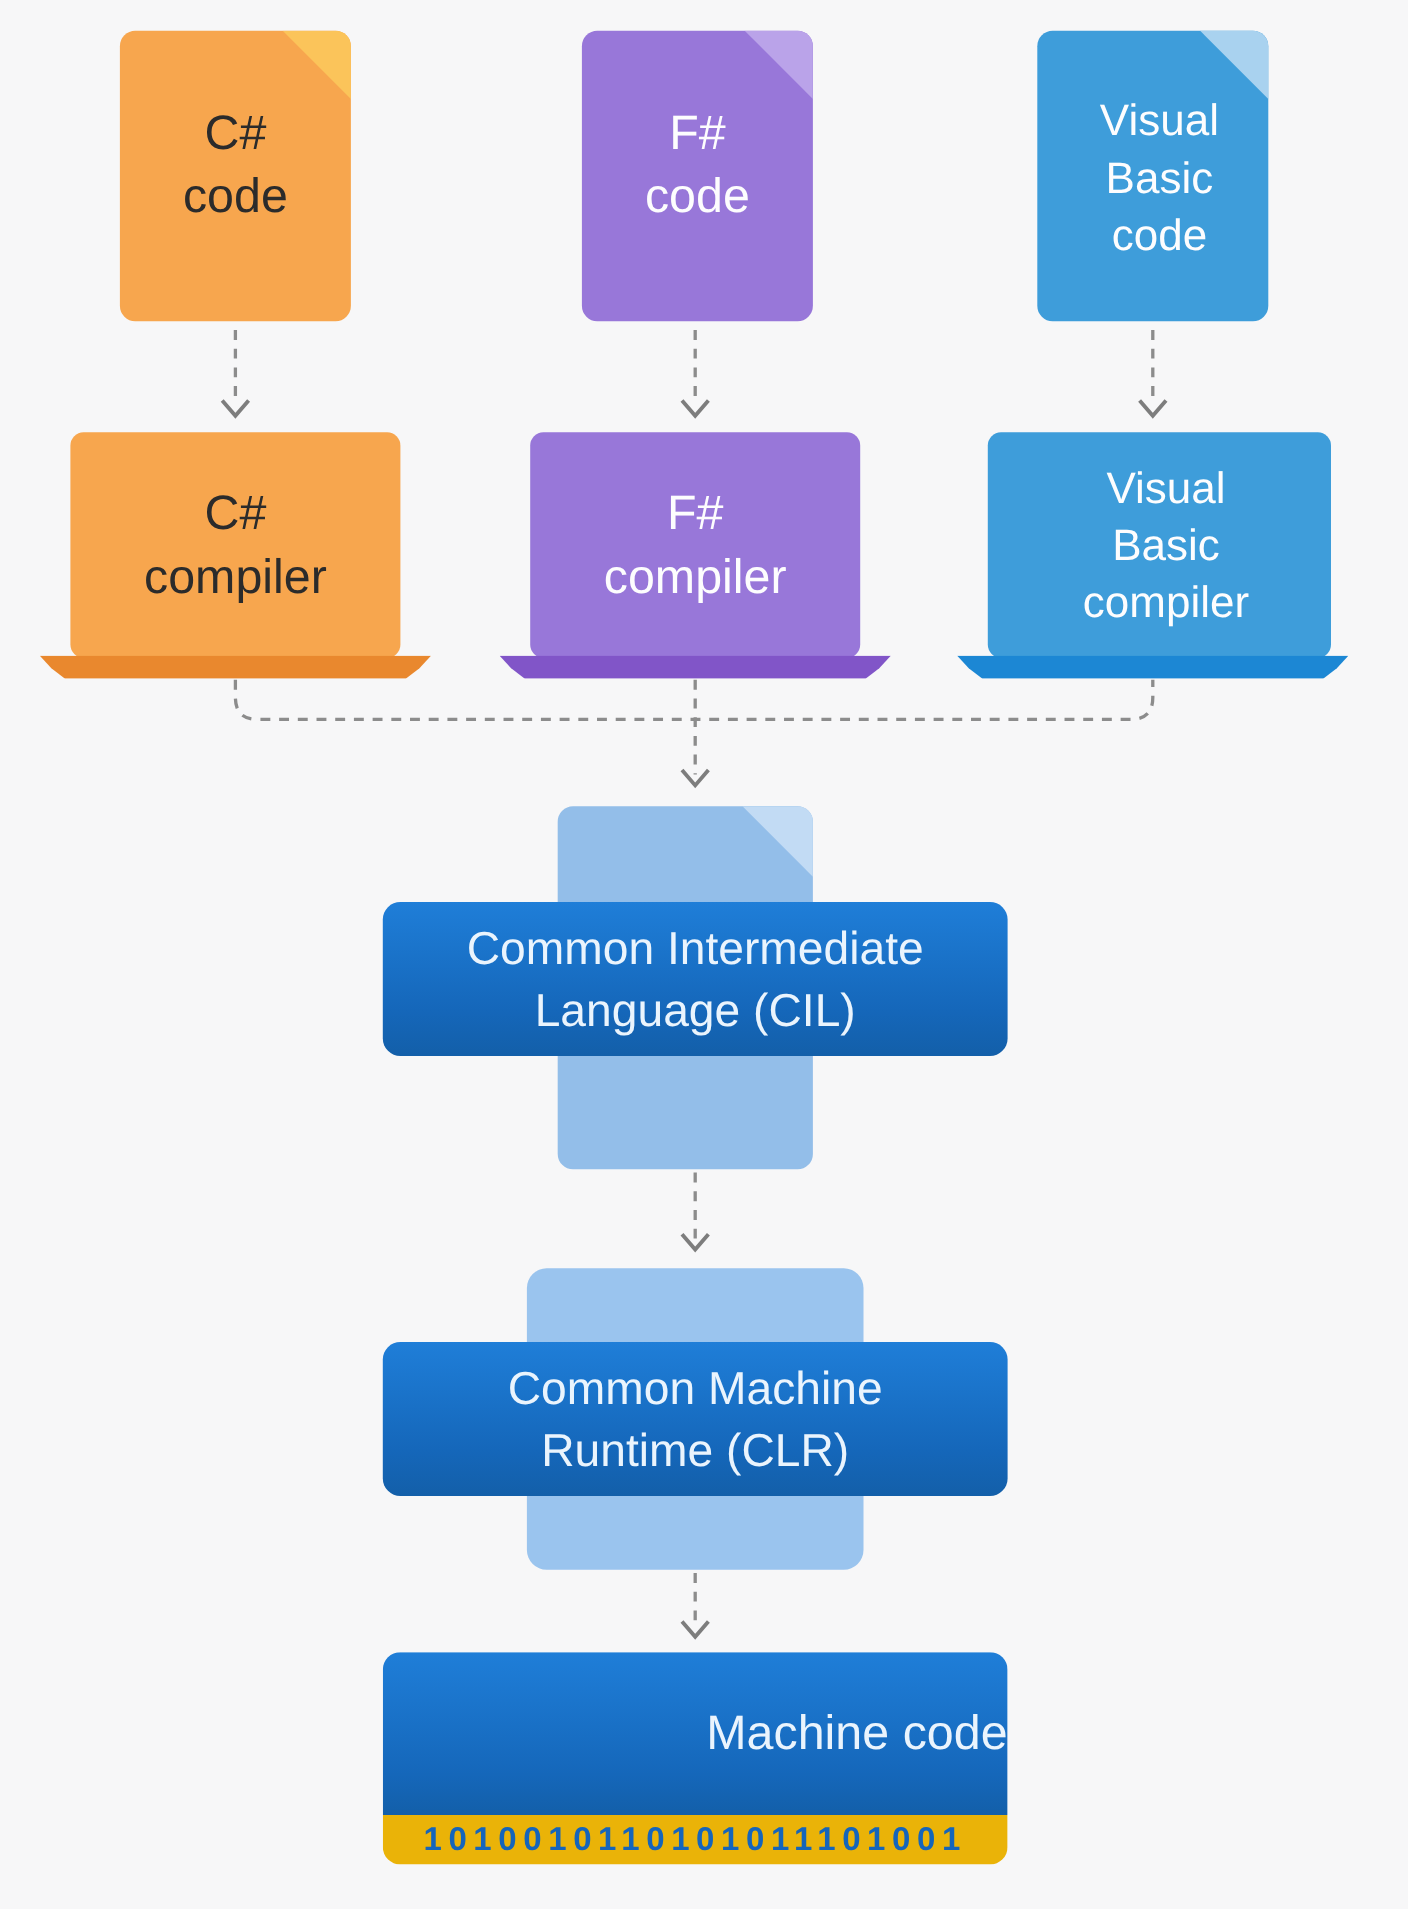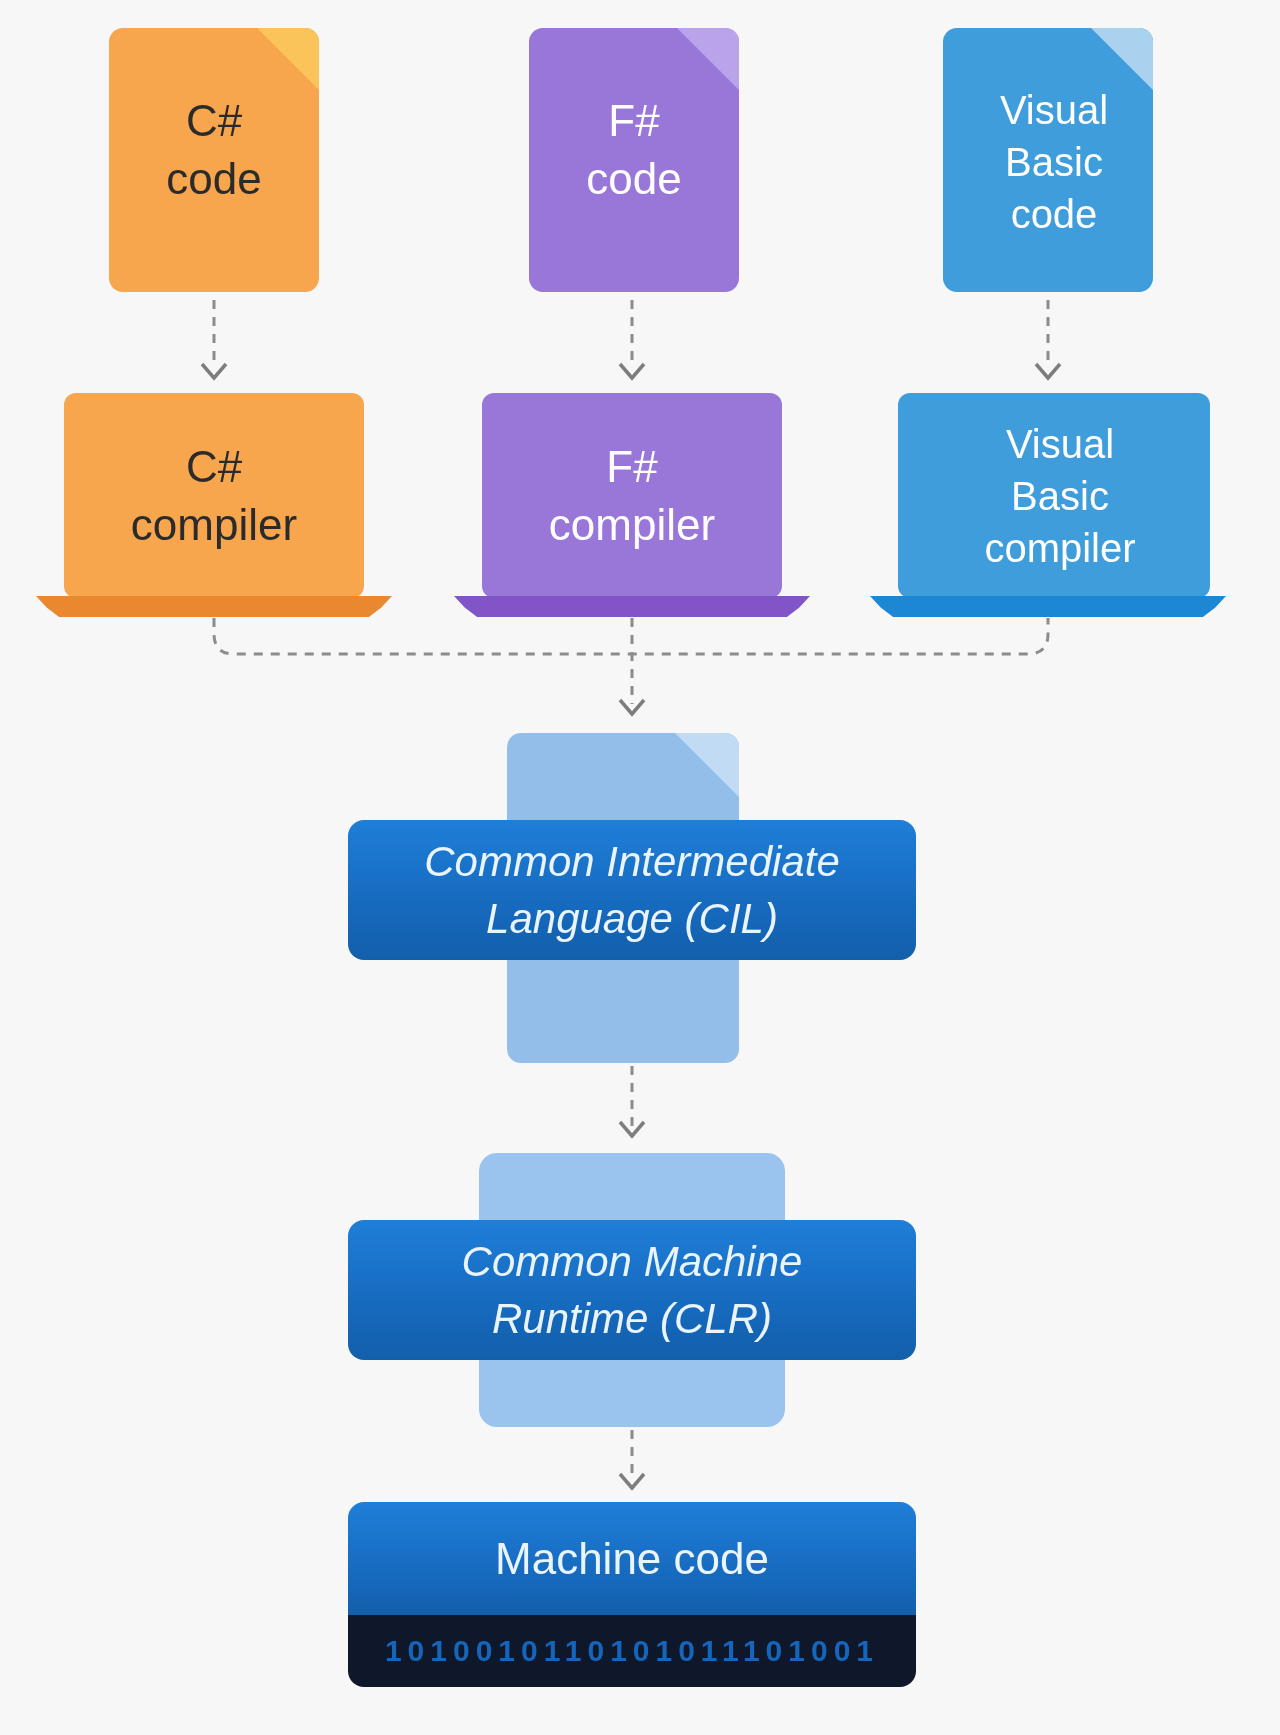--- a/index.html
+++ b/index.html
@@ -59,43 +59,43 @@
   
   .badge{
     position:absolute;
     left:348px;width:568px;
     background:linear-gradient(180deg,#1f7ed8 0%,#1567ba 70%,#135fa9 100%);
     border-radius:16px;
     color:#eaf4fd;
     display:flex;flex-direction:column;
     align-items:center;justify-content:center;
     text-align:center;
-    font-size:42px;line-height:57px;font-style:italic;
+    font-size:42px;line-height:57px;
   }
   .plain-square{
     position:absolute;
     background:#9ac4ee;
     border-radius:18px;
   }
   
   .machine{
     position:absolute;
     left:348px;top:1502px;width:568px;
     border-radius:16px;
     overflow:hidden;
   }
   .machine-top{
     background:linear-gradient(180deg,#1f7ed8 0%,#1567ba 75%,#135fa9 100%);
-    height:113px;
-    display:flex;align-items:center;justify-content:center;
+    height:148px;
+    display:flex;align-items:center;justify-content:flex-end;
     color:#eaf4fd;font-size:44px;
   }
   .machine-strip{
-    background:#0f172a;
-    height:72px;
+    background:#eab308;
+    height:45px;
     display:flex;align-items:center;justify-content:center;
     color:#1565bb;
     font-size:30px;font-weight:bold;
     letter-spacing:6px;
   }
   
   svg.connectors{position:absolute;left:0;top:0;}
   .dash{stroke:#8c8c8c;stroke-width:3;fill:none;stroke-dasharray:9 8;}
   .head{stroke:#7d7d7d;stroke-width:3.5;fill:none;}
 </style>

